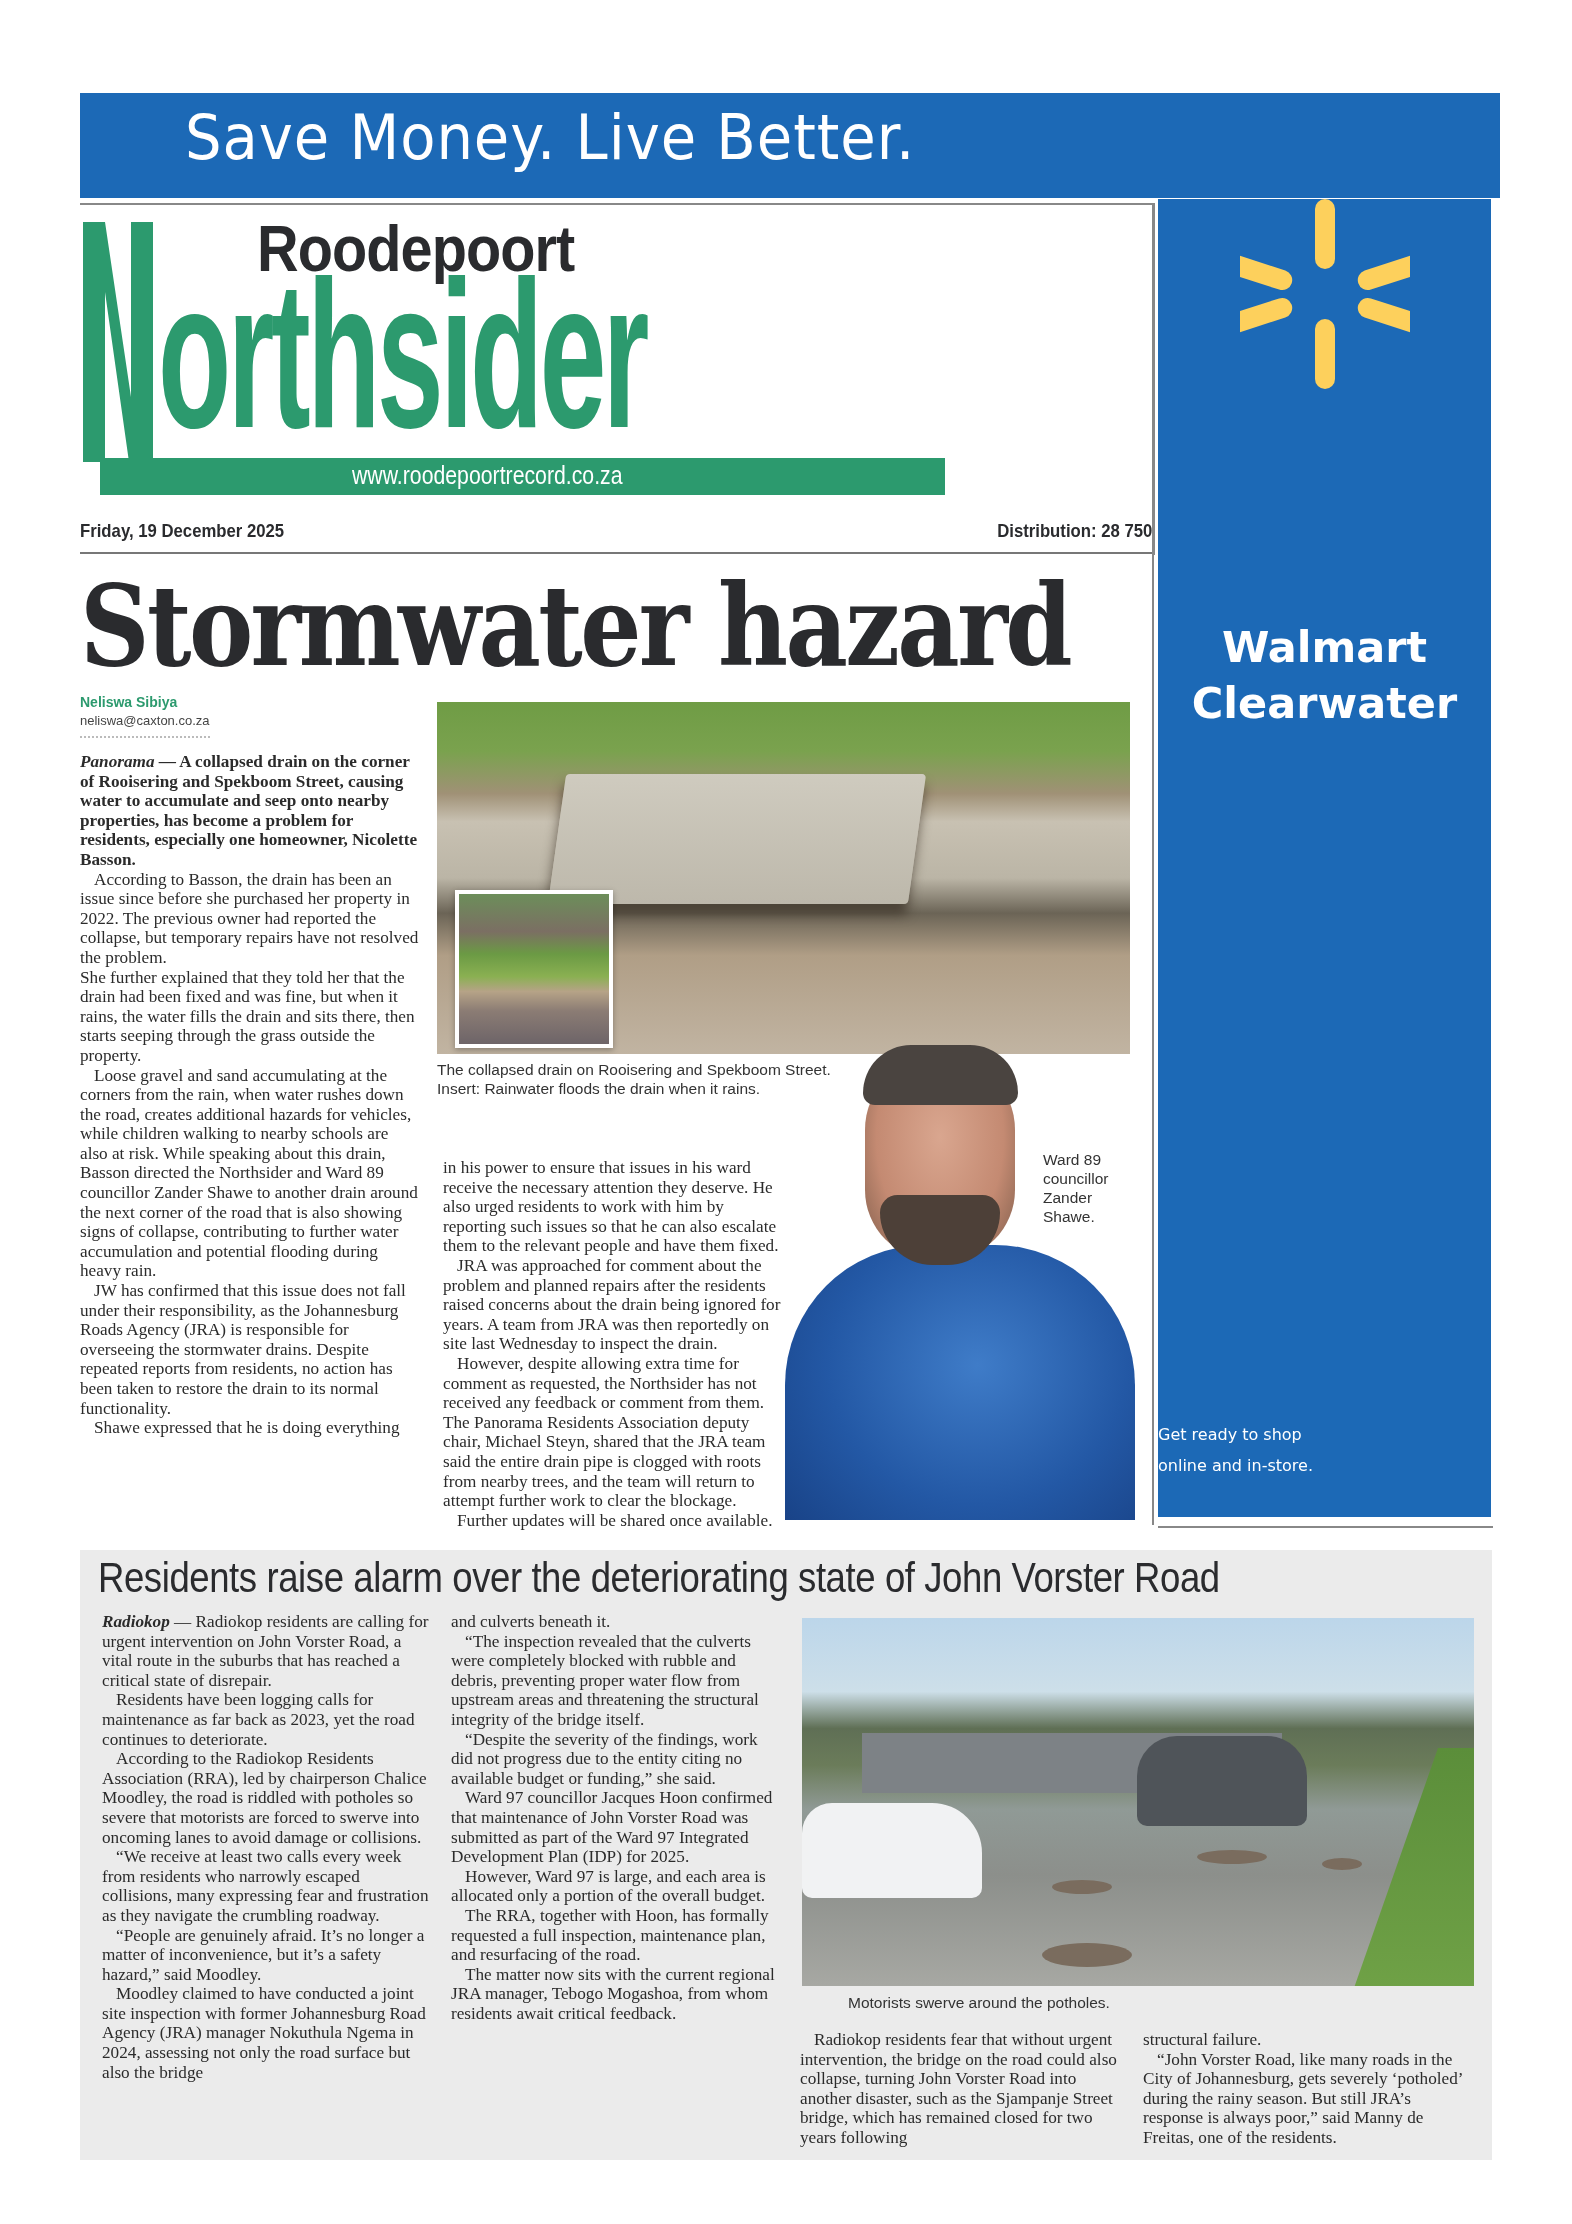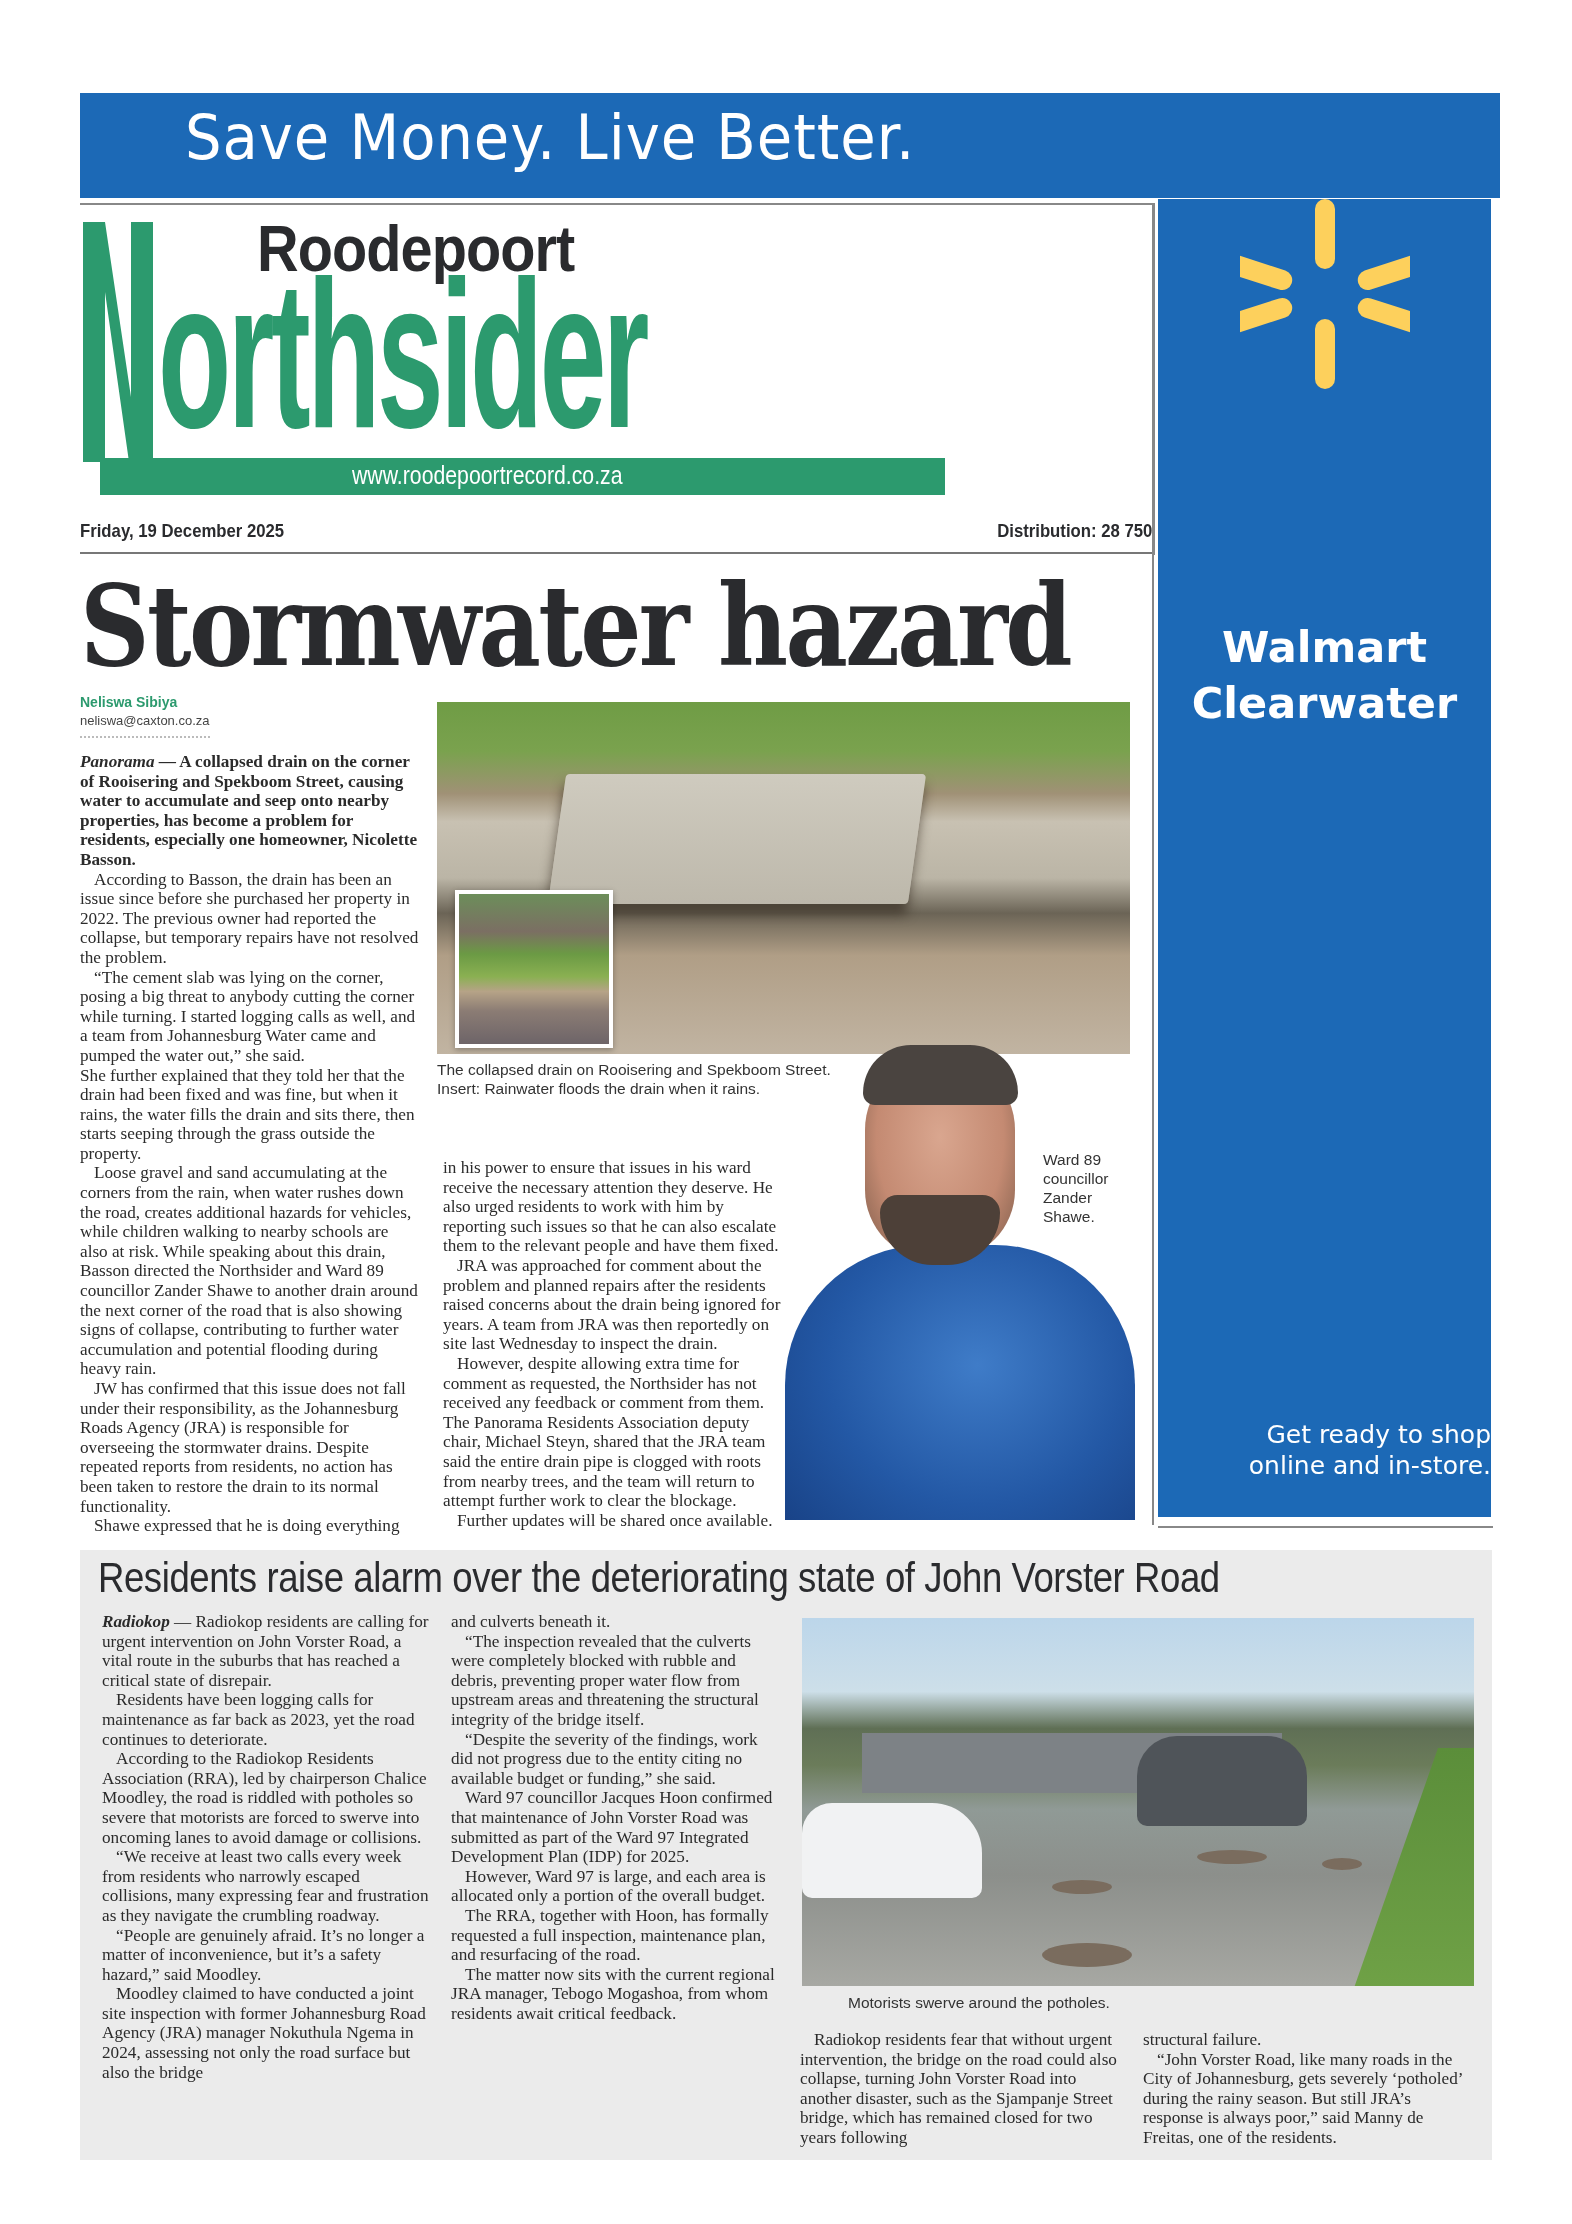--- a/index.html
+++ b/index.html
@@ -47,21 +47,21 @@
   .photo-councillor .head { position: absolute; left: 80px; top: 10px; width: 150px; height: 205px; background: radial-gradient(ellipse at 50% 40%, #d9a68f 0%, #c48a72 60%, #7a5a48 100%); border-radius: 75px 75px 70px 70px; }
   .photo-councillor .hair { position: absolute; left: 78px; top: 0px; width: 155px; height: 60px; background: #4a4440; border-radius: 80px 80px 20px 20px; }
   .photo-councillor .beard { position: absolute; left: 95px; top: 150px; width: 120px; height: 70px; background: #4d4038; border-radius: 20px 20px 60px 60px; }
   .caption2 { left: 1043px; top: 1150px; font-family: "Liberation Sans", sans-serif; font-size: 15.5px; line-height: 19px; color: #333; }
 
   
   .ad { left: 1158px; top: 199px; width: 333px; height: 1318px; background: #1c69b6; }
   .spark { position: absolute; left: 82px; top: 0px; width: 170px; height: 190px; }
   .ad-title { position: absolute; left: 0; width: 333px; top: 420px; text-align: center; font-family: "DejaVu Sans", sans-serif; font-weight: bold; font-size: 43px; line-height: 56px; color: #fff; }
   .ad-open { position: absolute; left: 0; width: 333px; top: 818px; text-align: center; font-family: "DejaVu Sans", sans-serif; font-size: 48px; line-height: 58px; color: #fff; }
-  .ad-sub { position: absolute; left: 0; width: 333px; top: 1220px; text-align: right; font-family: "DejaVu Sans", sans-serif; font-size: 25px; line-height: 31px; color: #fff; }
+  .ad-sub { position: absolute; left: 0; width: 333px; top: 1220px; text-align: left; font-family: "DejaVu Sans", sans-serif; font-size: 16px; line-height: 31px; color: #fff; }
   .ad-bottom-rule { left: 1158px; top: 1526px; width: 335px; height: 2px; background: #888; }
 
   
   .story2 { left: 80px; top: 1550px; width: 1412px; height: 610px; background: #ebebeb; }
   .headline2 { left: 98px; top: 1553px; font-family: "Liberation Sans", sans-serif; font-size: 43px; color: #2a2b2e; white-space: nowrap; transform: scaleX(0.85); transform-origin: left; letter-spacing: -0.5px; }
   .col3 { left: 102px; top: 1612px; width: 330px; }
   .col4 { left: 451px; top: 1612px; width: 330px; }
   .col5 { left: 800px; top: 2030px; width: 330px; }
   .col6 { left: 1143px; top: 2030px; width: 330px; }
   .photo-road { left: 802px; top: 1618px; width: 672px; height: 368px; overflow: hidden; background: linear-gradient(180deg, #bcd6ea 0%, #cddfe9 20%, #5f6f55 30%, #6b7c5a 40%, #909a96 52%, #8c8f8b 70%, #a7a8a3 100%); }
@@ -94,21 +94,20 @@
 <div class="abs right-rule"></div>
 
 <div class="abs headline">Stormwater hazard</div>
 <div class="abs byline-name">Neliswa Sibiya</div>
 <div class="abs byline-email">neliswa@caxton.co.za</div>
 <div class="abs byline-dots"></div>
 
 <div class="abs col col1">
   <p class="lead"><i>Panorama</i><span> — A collapsed drain on the corner of Rooisering and Spekboom Street, causing water to accumulate and seep onto nearby properties, has become a problem for residents, especially one homeowner, Nicolette Basson.</span></p>
   <p>According to Basson, the drain has been an issue since before she purchased her property in 2022. The previous owner had reported the collapse, but temporary repairs have not resolved the problem.</p>
-  <p>“The cement slab was lying on the corner, posing a big threat to anybody cutting the corner while turning. I started logging calls as well, and a team from Johannesburg Water came and pumped the water out,” she said.</p>
   <p class="noindent">She further explained that they told her that the drain had been fixed and was fine, but when it rains, the water fills the drain and sits there, then starts seeping through the grass outside the property.</p>
   <p>Loose gravel and sand accumulating at the corners from the rain, when water rushes down the road, creates additional hazards for vehicles, while children walking to nearby schools are also at risk. While speaking about this drain, Basson directed the Northsider and Ward 89 councillor Zander Shawe to another drain around the next corner of the road that is also showing signs of collapse, contributing to further water accumulation and potential flooding during heavy rain.</p>
   <p>JW has confirmed that this issue does not fall under their responsibility, as the Johannesburg Roads Agency (JRA) is responsible for overseeing the stormwater drains. Despite repeated reports from residents, no action has been taken to restore the drain to its normal functionality.</p>
   <p>Shawe expressed that he is doing everything</p>
 </div>
 
 <div class="abs photo-drain">
   <div class="slab"></div>
   <div class="inset"></div>
 </div>

